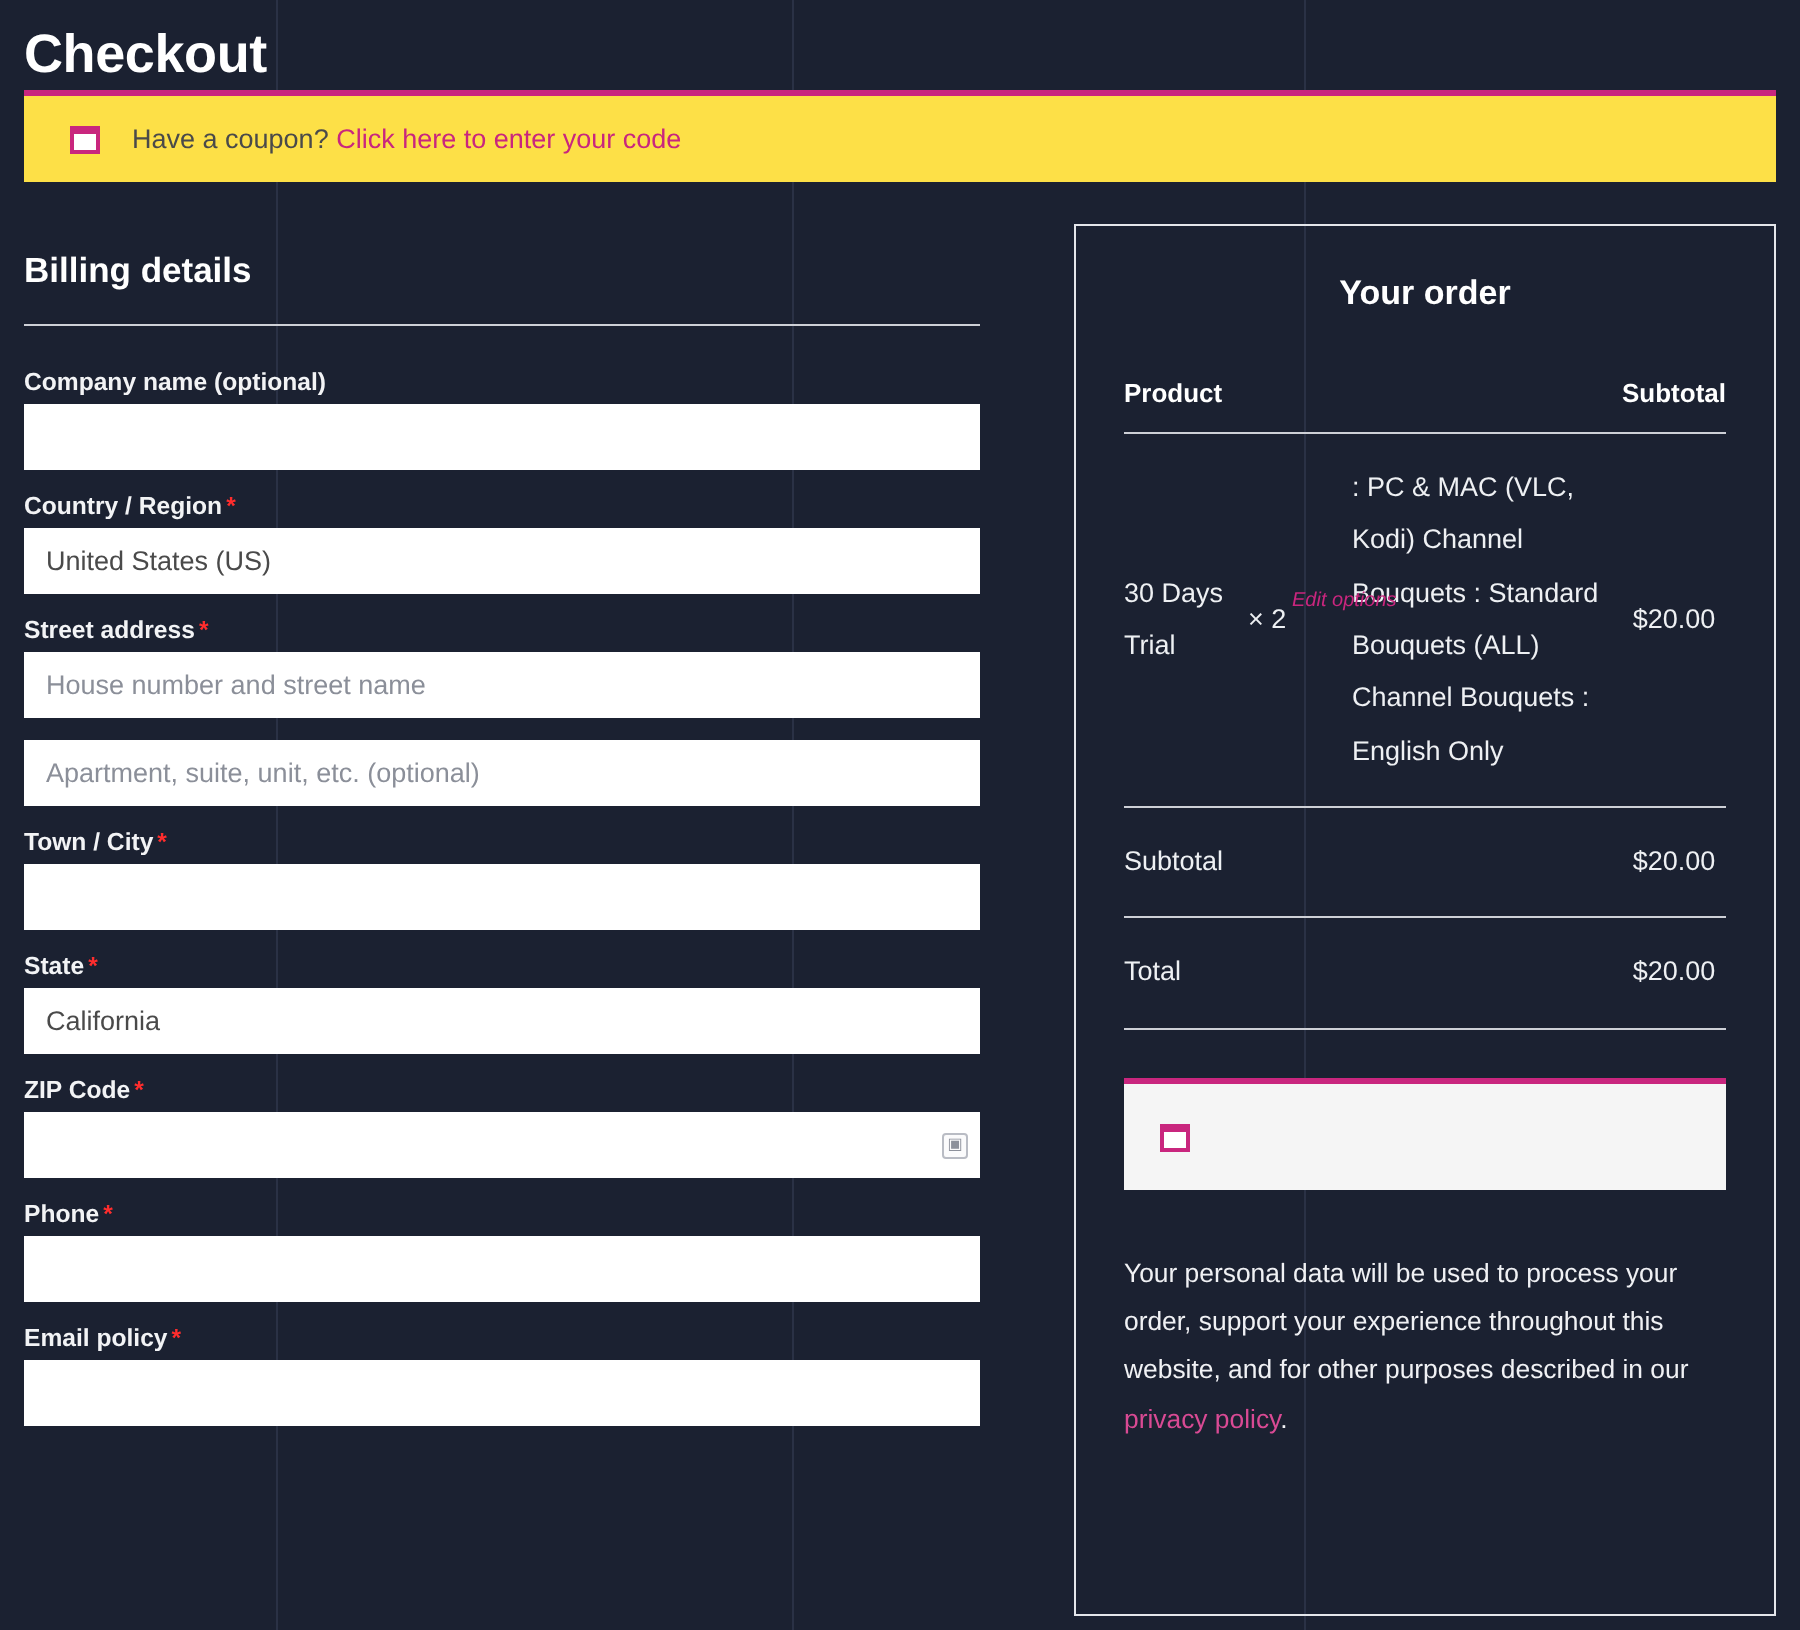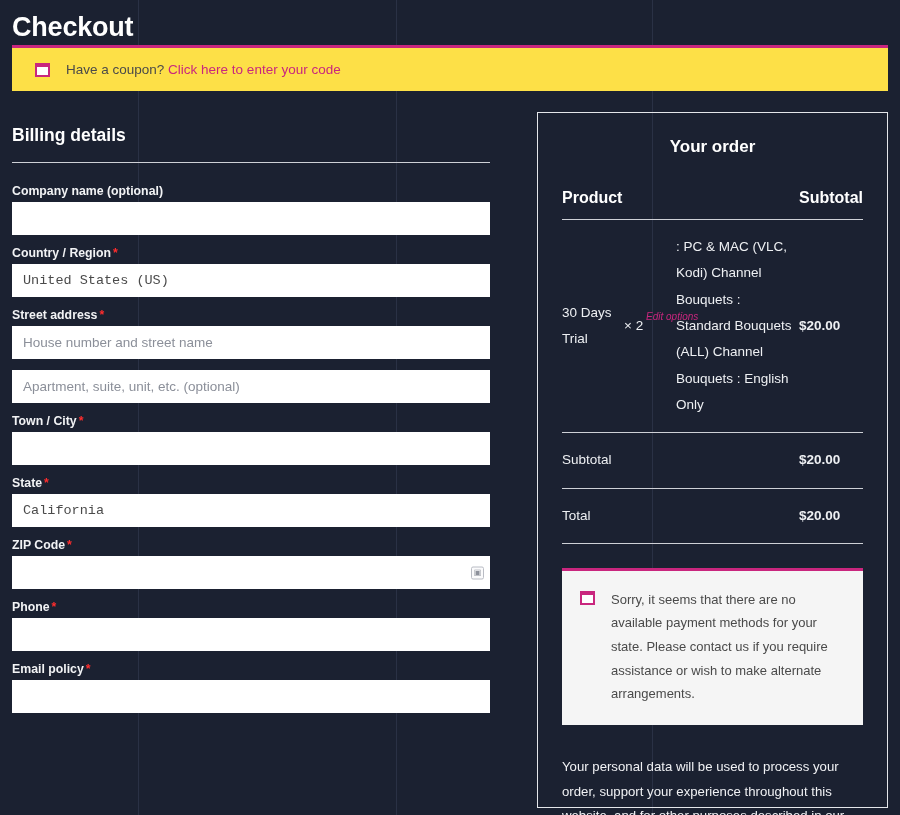--- a/index.html
+++ b/index.html
@@ -87,21 +87,20 @@
     font-family: "Liberation Sans", sans-serif;
     display: block;
     border-radius: 0;
   }
   .control::placeholder { color: #8b8f99; }
   .select-control {
     line-height: 33px;
     padding: 0 11px;
     overflow: hidden; white-space: nowrap;
     cursor: pointer;
-    font-family: Liberation Mono, monospace;
   }
   .row2 { display: flex; gap: 34px; }
   .row2 > .field { flex: 1; margin-bottom: 11px; }
   .field.stacked .control { margin-bottom: 11px; }
   .field.stacked .control:last-child { margin-bottom: 0; }
 
   .zip-wrap { position: relative; }
   .autofill-badge {
     position: absolute; right: 6px; top: 50%;
     transform: translateY(-50%);
@@ -121,33 +120,33 @@
     border: 1px solid #e4e6ea;
     padding: 24px 24px 0 24px;
   }
   .order-heading {
     font-size: 17px; font-weight: bold; color: #ffffff;
     margin: 0 0 32px 0;
     text-align: center;
   }
   .order-table { width: 100%; border-collapse: collapse; }
   .order-table th {
-    font-size: 16px; font-weight: bold; color: #ffffff;
+    font-size: 13px; font-weight: bold; color: #ffffff;
     text-align: left; padding: 0 0 12px 0;
     border-bottom: 1px solid #ced0d6;
   }
   .order-table th.right { text-align: right; }
   .order-table td {
     font-size: 13.5px; color: #eef0f3;
     padding: 14px 0;
     border-bottom: 1px solid #ced0d6;
     vertical-align: middle;
     line-height: 1.95;
   }
-  .order-table td.right { text-align: left; white-space: nowrap; font-weight: bold; }
+  .order-table td.right { text-align: center; white-space: nowrap; }
   .cell-name { width: 62px; padding-right: 4px; }
   .cell-qty {
     width: 52px; position: relative;
     white-space: nowrap; font-size: 13px;
   }
   .edit-options {
     position: absolute;
     left: 22px; top: 50%;
     transform: translateY(-15px);
     font-size: 10px; font-style: italic;
@@ -298,21 +297,20 @@
         </tr>
         <tr>
           <td colspan="3" class="totals-label">Total</td>
           <td class="right">$20.00</td>
         </tr>
       </tbody>
     </table>
 
     <div class="payment-notice">
       <span class="notice-icon"></span>
-      <div class="notice-text">Sorry, it seems that there are no available payment methods for your state. Please contact us if you require assistance or wish to make alternate arrangements.</div>
     </div>
 
     <p class="privacy">
       <span>Your personal data will be used to process your order, support your experience throughout this website, and for other purposes described in our </span><a class="privacy-link" href="#">privacy policy</a><span>.</span>
     </p>
 
   </div>
 
 </div>
 

